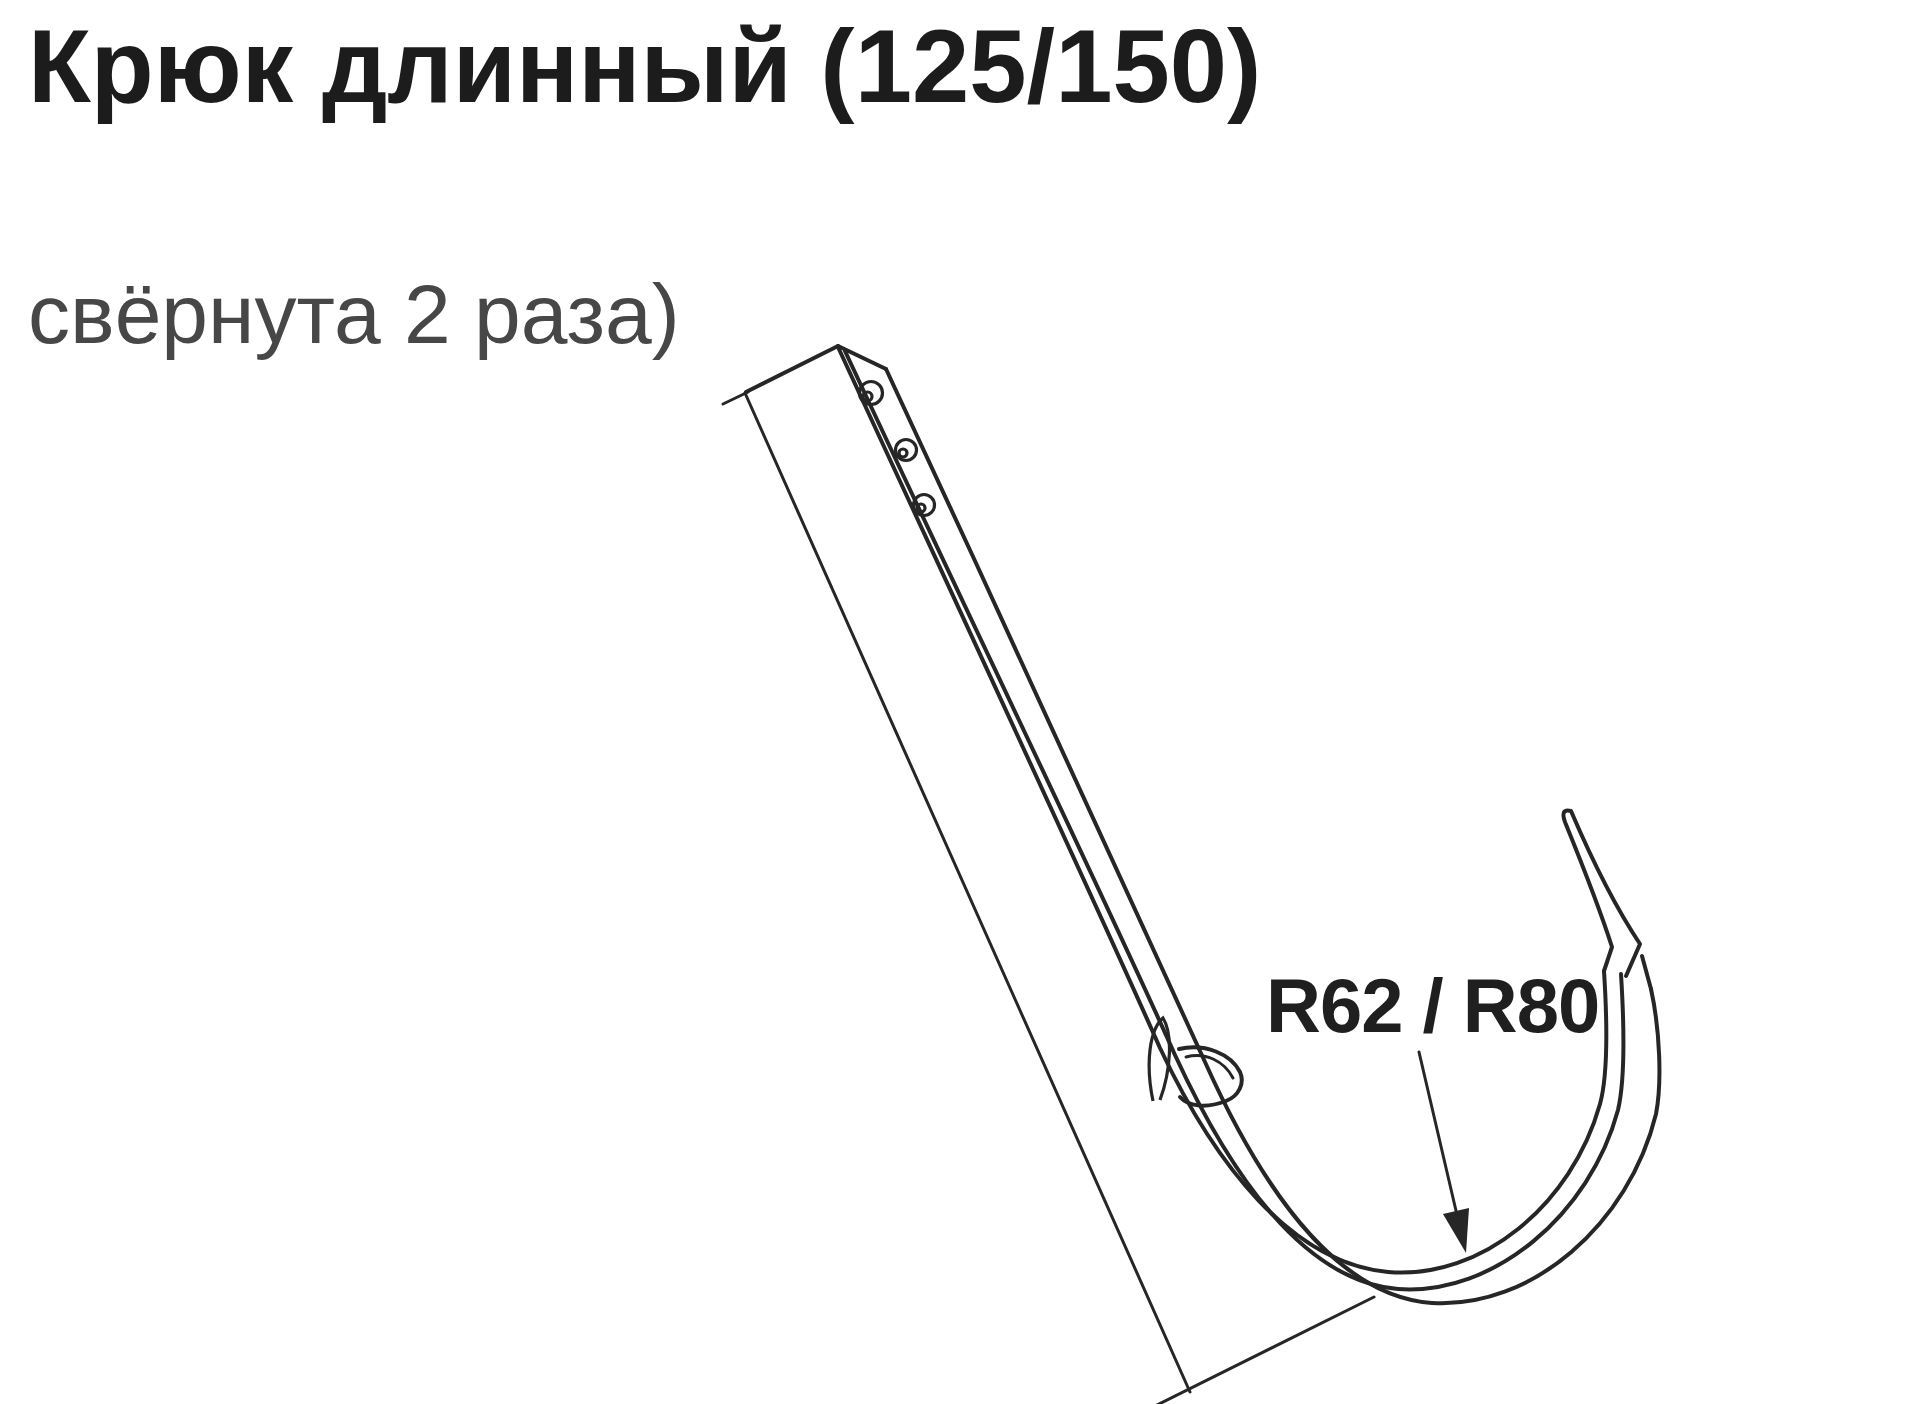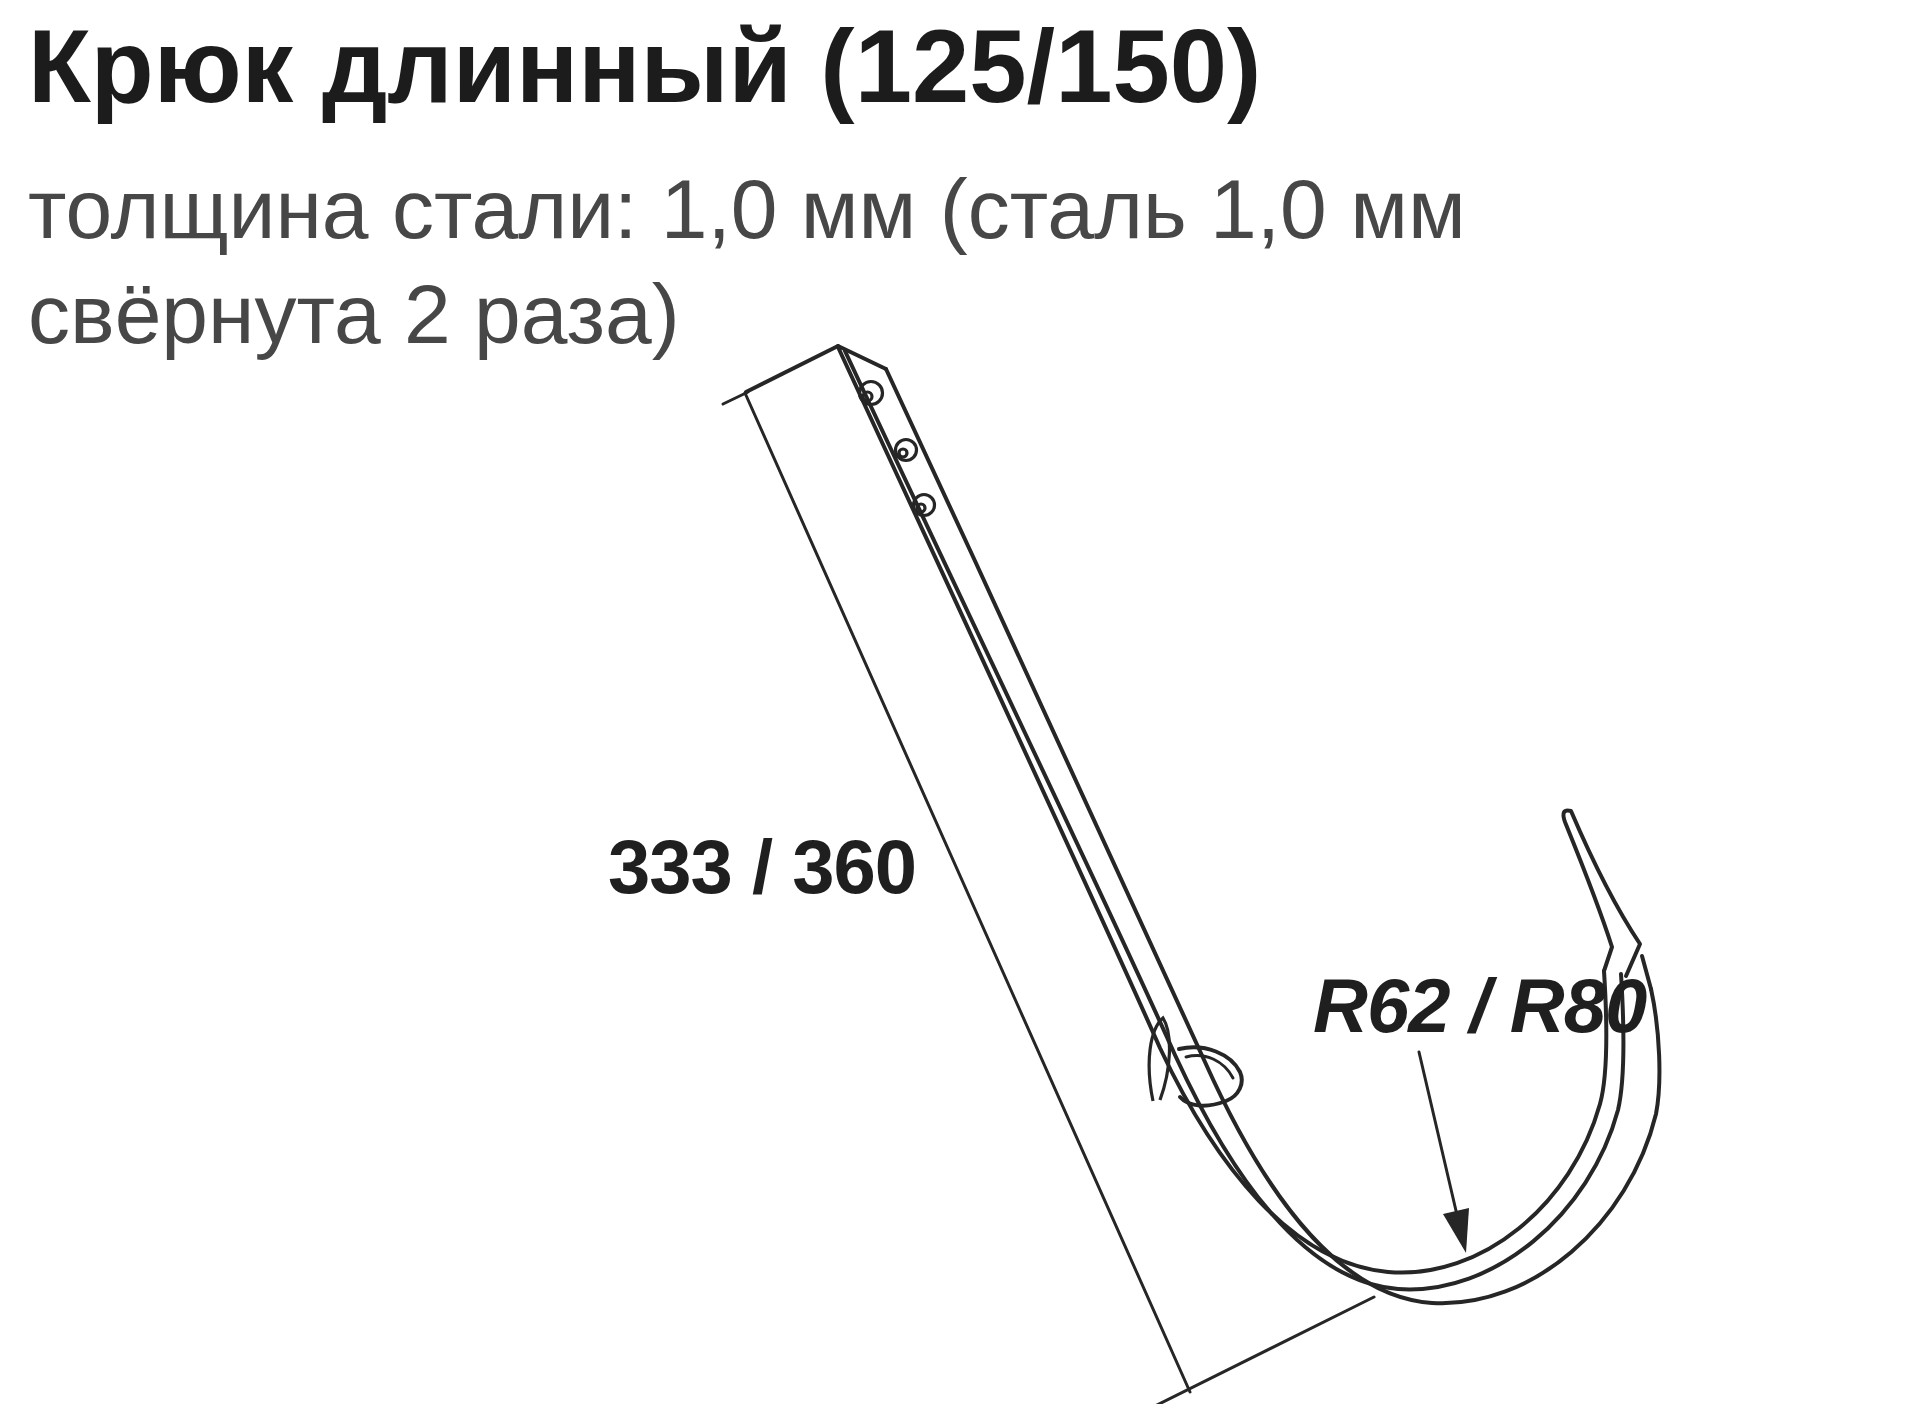--- a/index.html
+++ b/index.html
@@ -45,21 +45,21 @@
     position: absolute;
     margin: 0;
     font-size: 76px;
     line-height: 1;
     font-weight: 700;
     color: #1f1f1f;
     letter-spacing: -1px;
     white-space: nowrap;
   }
   .dim-label.length { left: 608px; top: 829px; }
-  .dim-label.radius { left: 1313px; top: 968px; font-style: italic; }
+  .dim-label.radius { left: 1266px; top: 968px; }
   svg.drawing {
     position: absolute;
     left: 0;
     top: 0;
   }
   .part-line {
     fill: none;
     stroke: #262626;
     stroke-width: 4;
     stroke-linecap: round;
@@ -81,21 +81,20 @@
     stroke: none;
   }
 </style>
 </head>
 <body>
 
 <div class="canvas">
 
   <h1 class="page-title">Крюк длинный (125/150)</h1>
 
-  <p class="subtitle line1">толщина стали: 1,0 мм (сталь 1,0 мм</p>
 
   <p class="subtitle line2">свёрнута 2 раза)</p>
 
   <svg class="drawing" width="1920" height="1404" viewBox="0 0 1920 1404">
 
     <g>
       <path class="thin-line" d="M 723,404 L 748,392"></path>
       <path class="thin-line" d="M 745,393 L 1190,1392"></path>
       <path class="thin-line" d="M 1147,1410 L 1374,1297"></path>
     </g>
@@ -146,17 +145,16 @@
         <path class="thin-line" d="M 1186,1057 C 1206,1052 1224,1061 1233,1078"></path>
       </g>
     </g>
 
     <g>
       <path class="thin-line" d="M 1419,1052 L 1457,1215"></path>
       <polygon class="arrow-head" points="1466,1253 1469,1208 1443,1214"></polygon>
     </g>
   </svg>
 
-  <div class="dim-label length">333 / 360</div>
 
   <div class="dim-label radius">R62 / R80</div>
 
 </div>
 
 </body></html>

